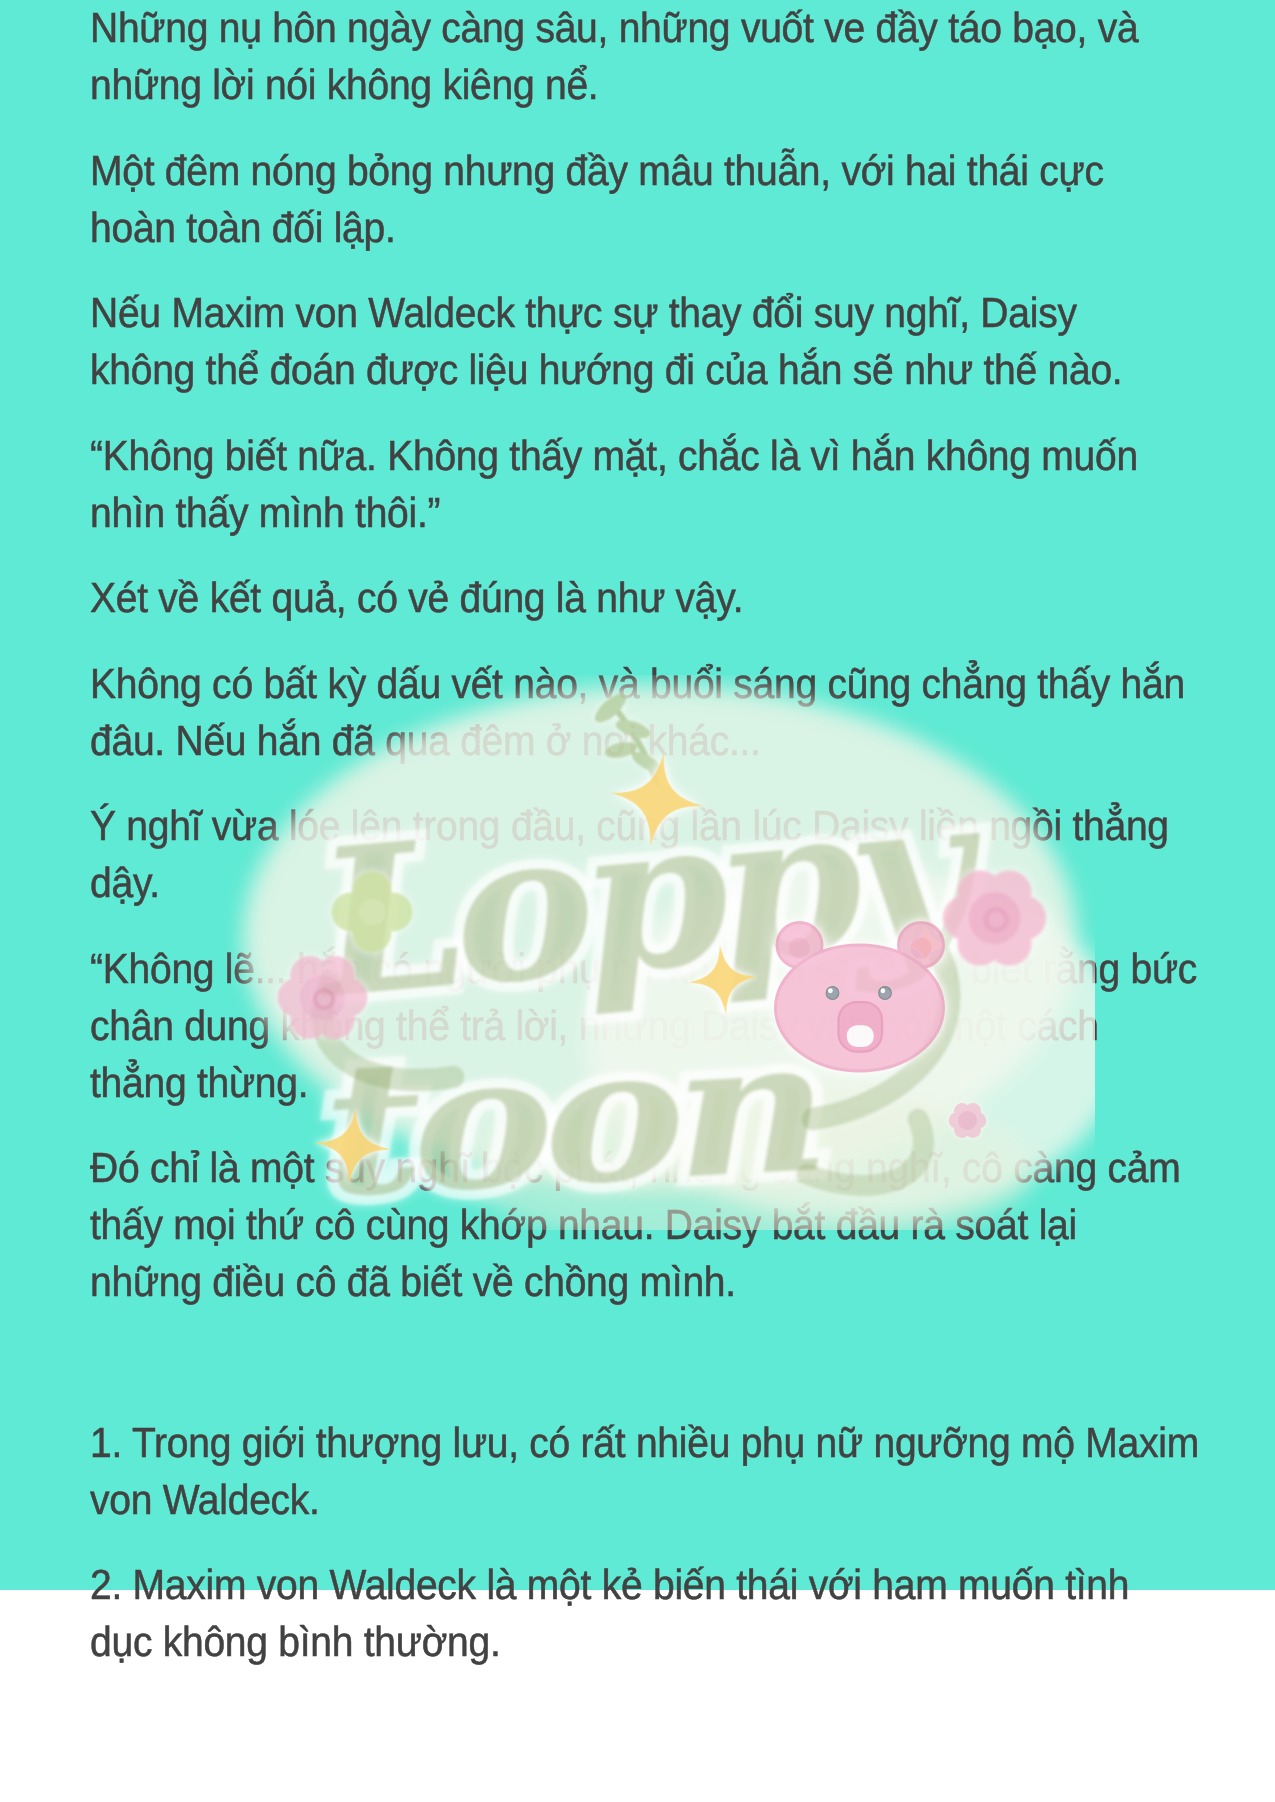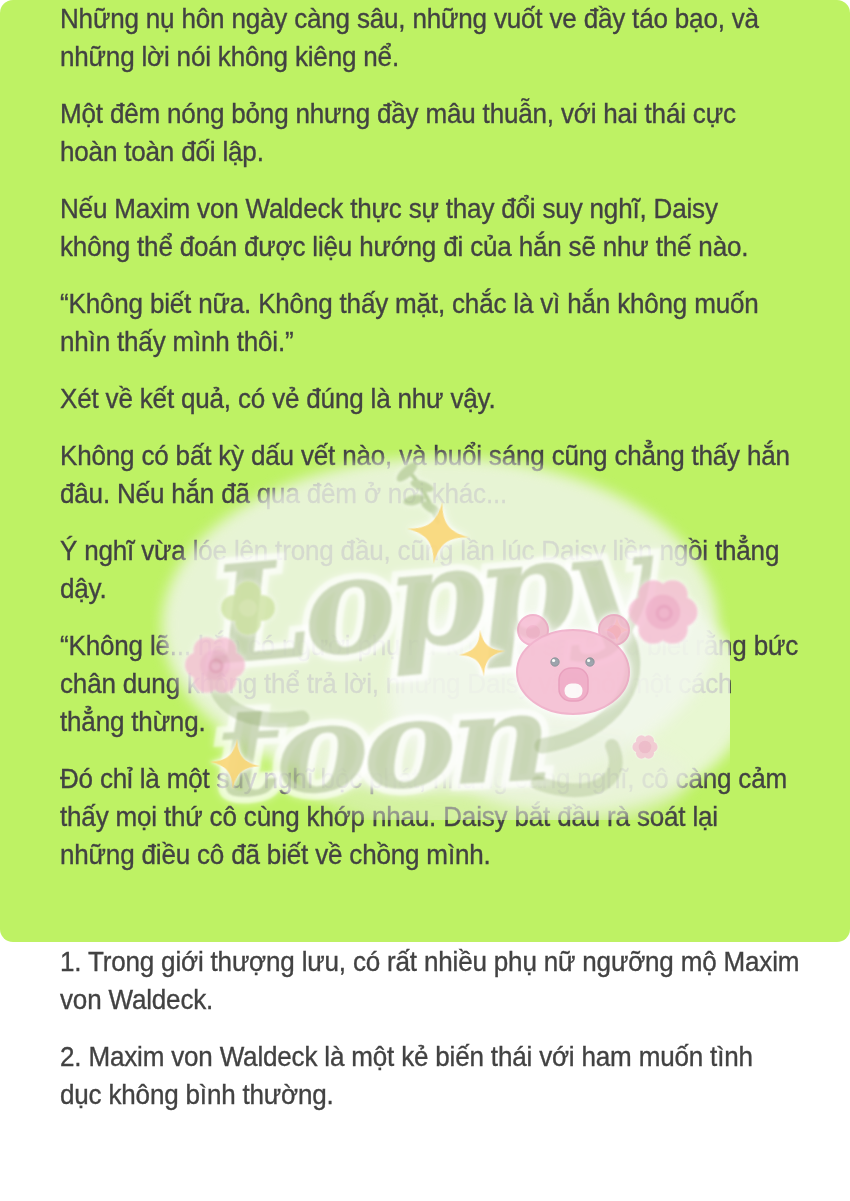--- a/index.html
+++ b/index.html
@@ -2,21 +2,21 @@
 <html><head>
 <meta charset="utf-8">
 <style>
   html, body { margin: 0; padding: 0; }
   body {
     width: 850px; height: 1201px;
     background: #ffffff;
     font-family: "Liberation Sans", "DejaVu Sans", sans-serif;
     overflow: hidden;
   }
-  .page { position: relative; width: 850px; height: 942px; background: #bef264; border-radius: 13px; }
+  .page { position: relative; width: 850px; height: 1060px; background: #5eead4; }
 
   .content {
     position: absolute;
     left: 60px; top: 0;
     width: 740px;
   }
   .para {
     margin: 0 0 19px 0;
     font-size: 28px;
     line-height: 38px;

